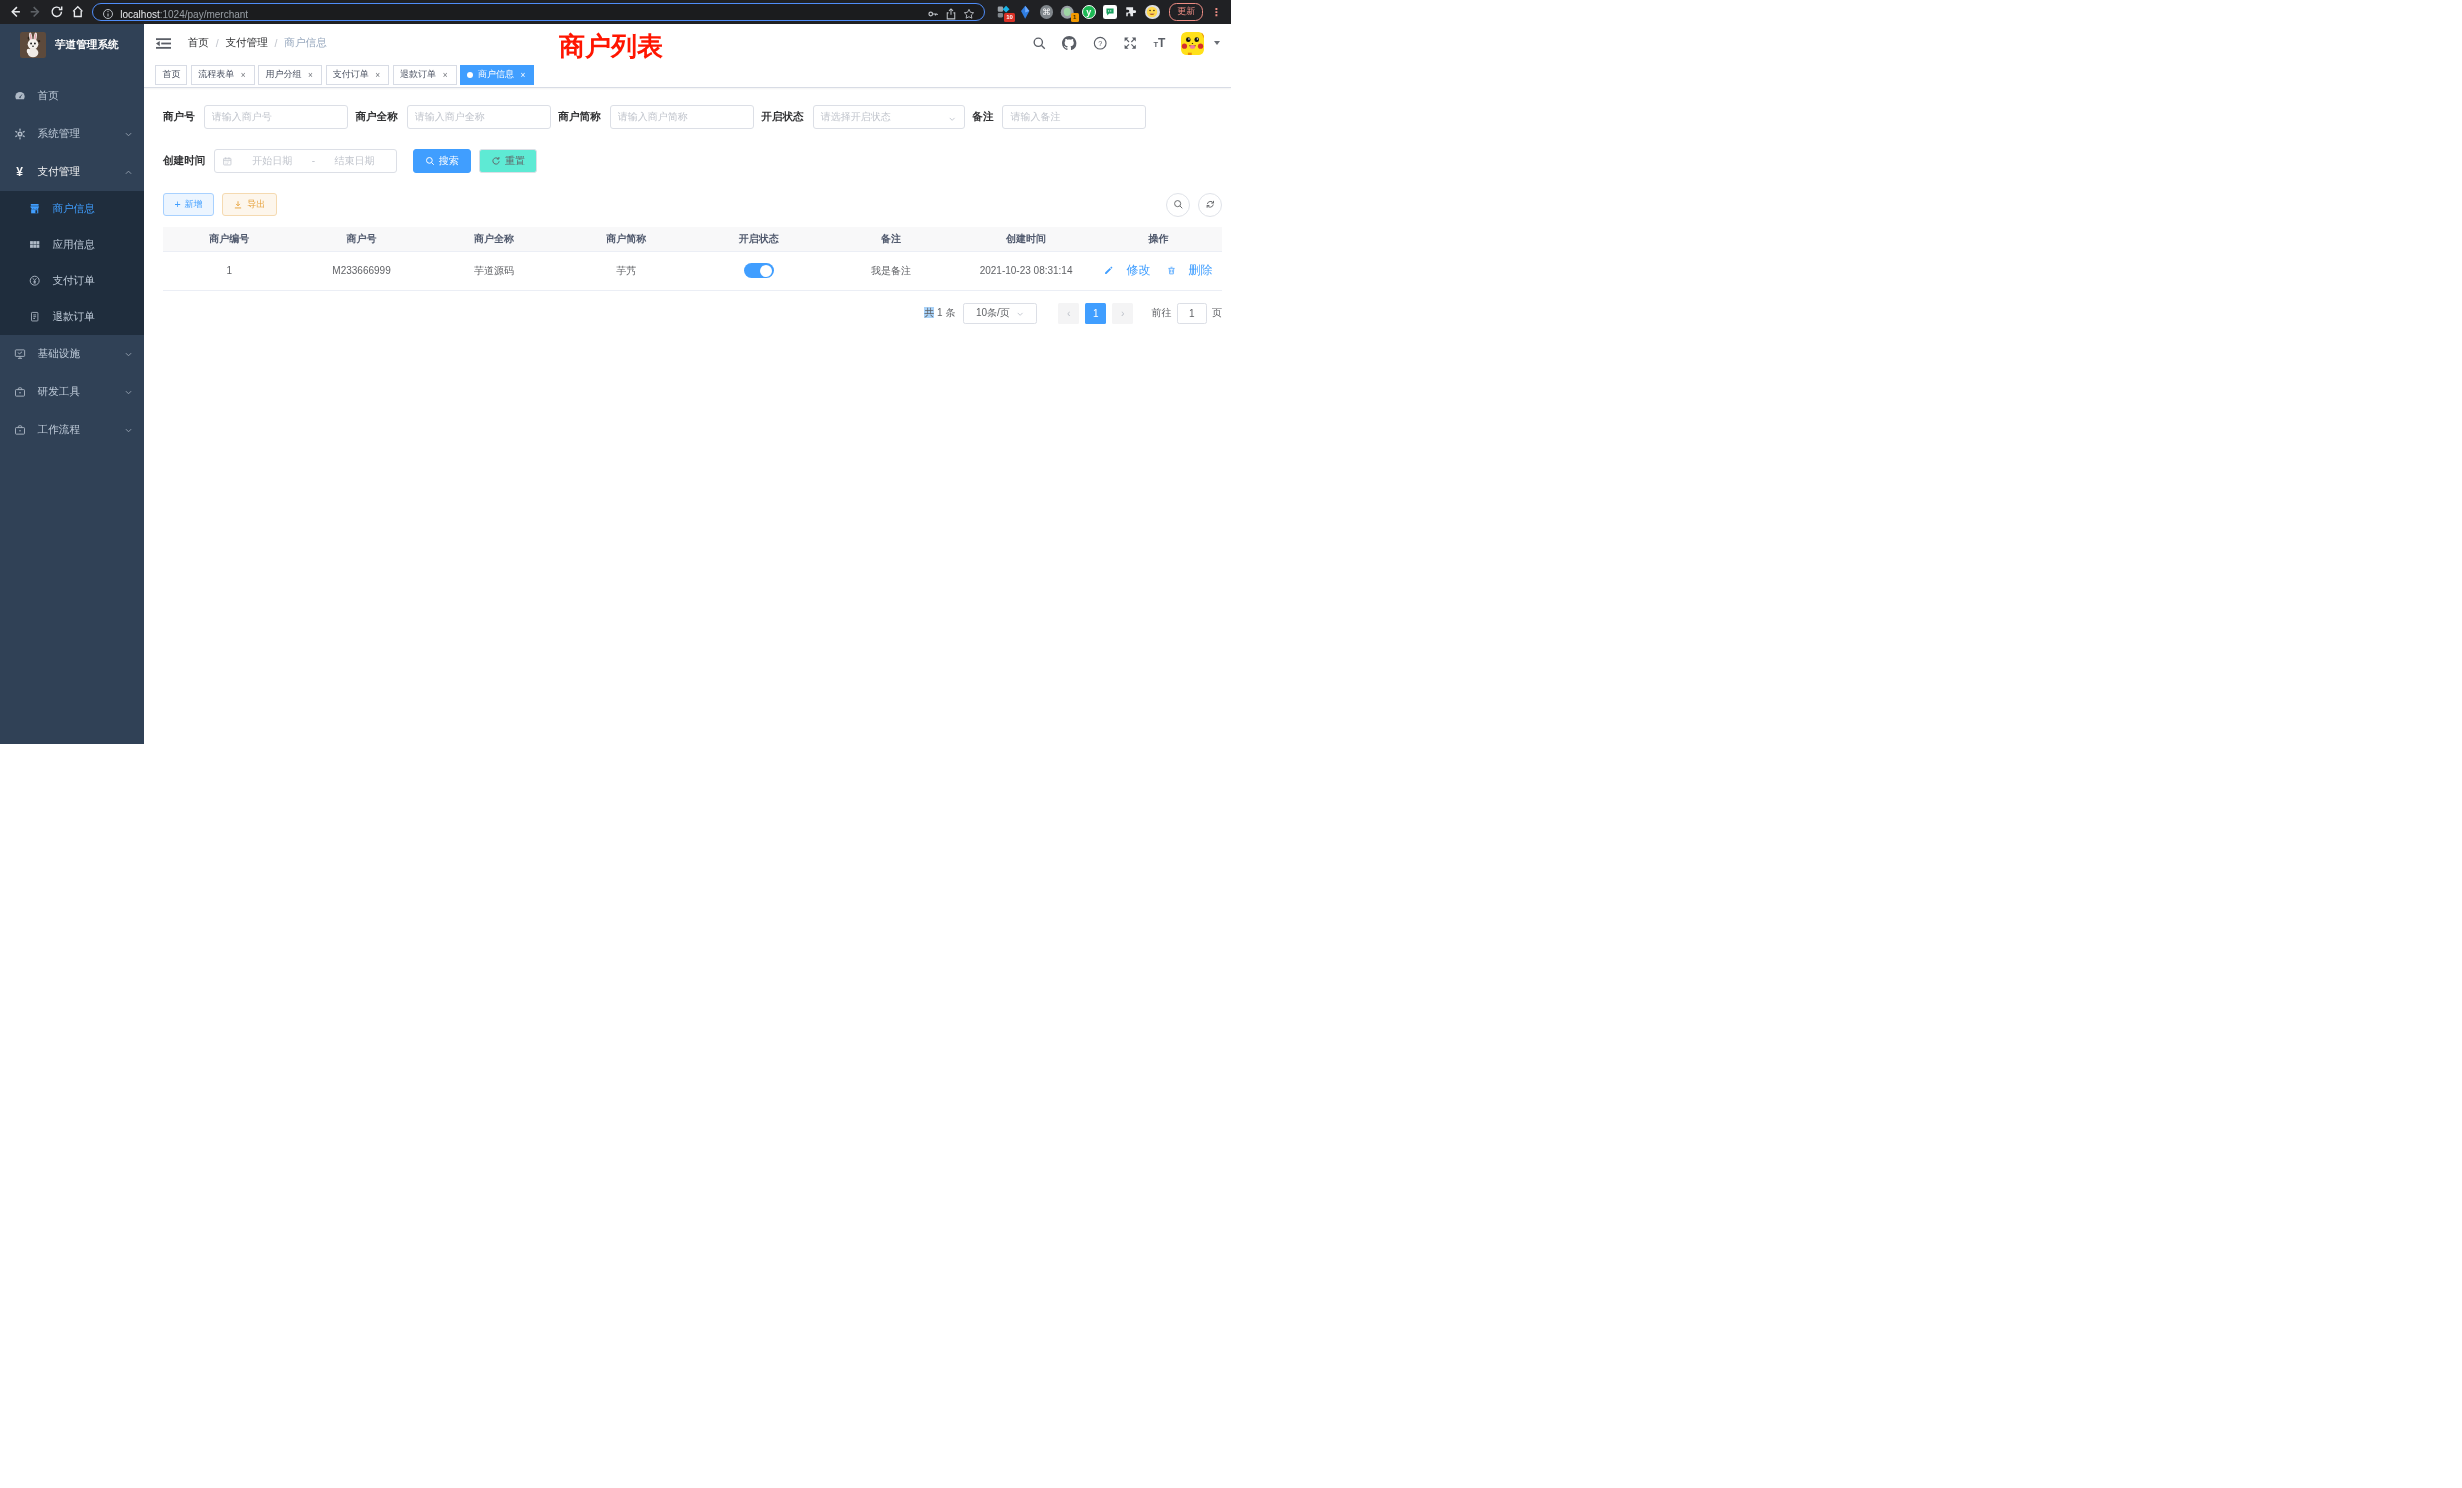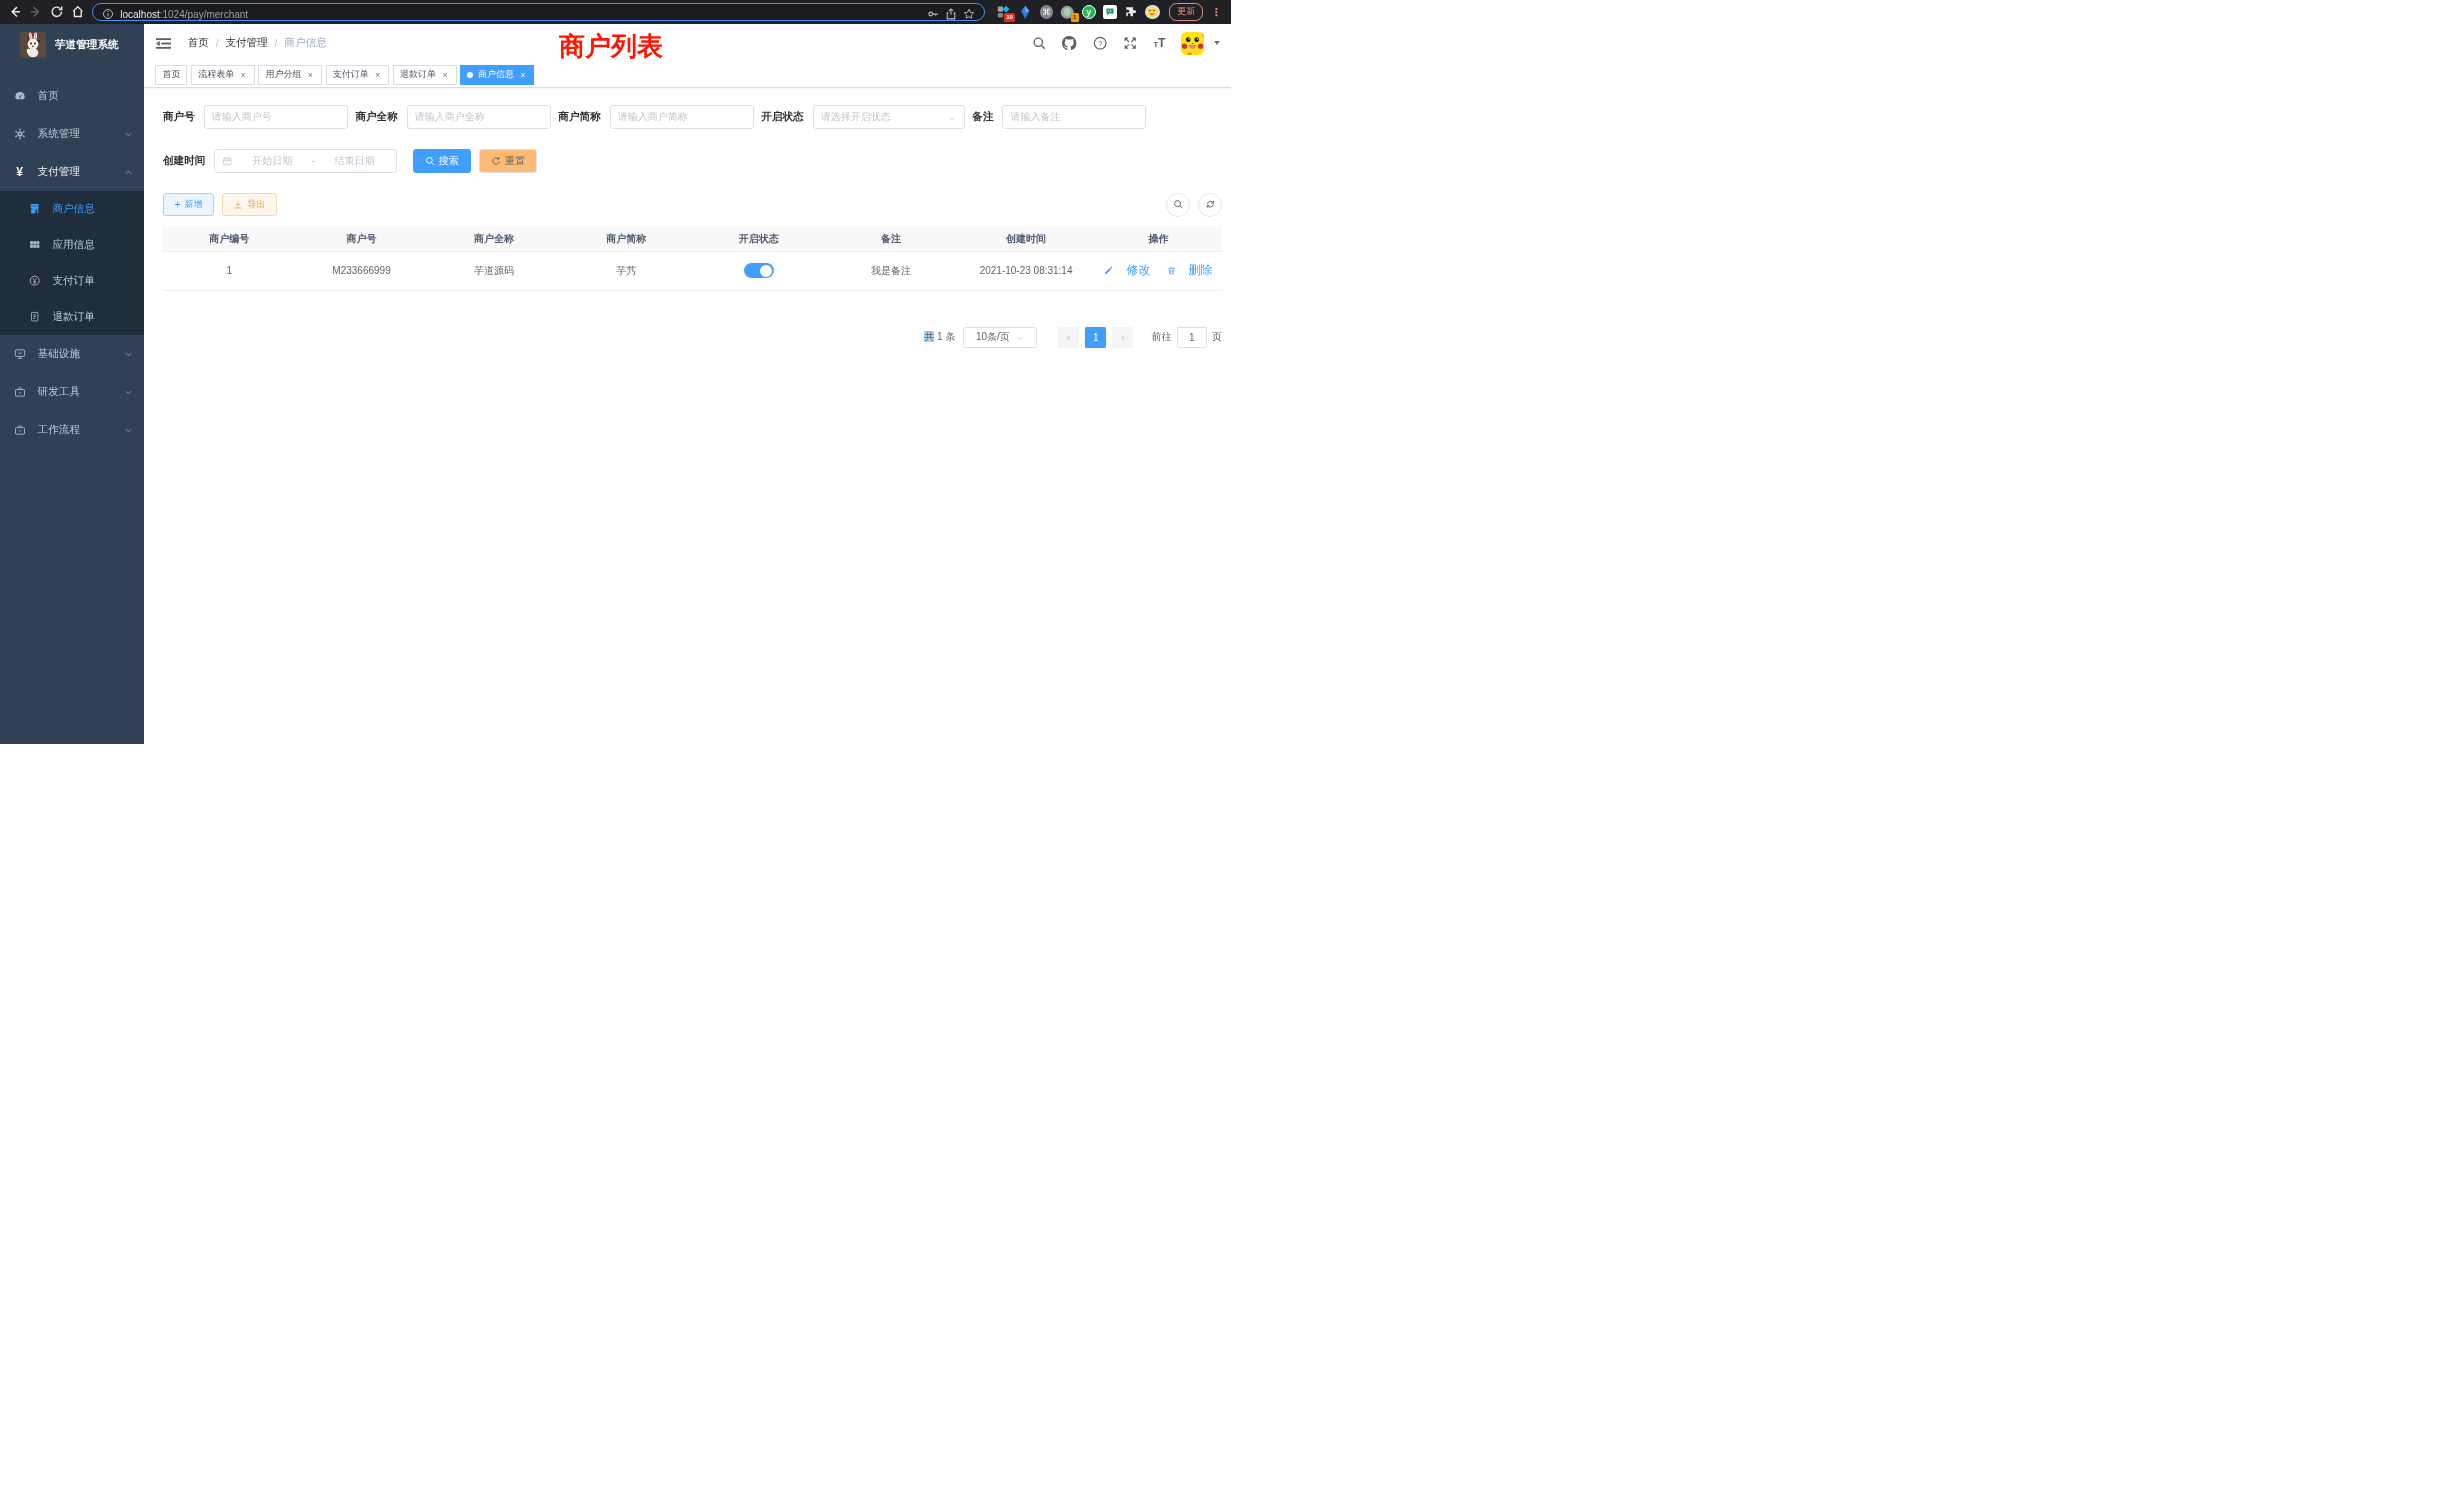--- a/index.html
+++ b/index.html
@@ -86,21 +86,21 @@
   .w190 { width:144px; } .w200 { width:152px; }
   .el-select { position:relative; }
   .el-select .ph { color:#c0c4cc; font-size:10px; flex:1; }
   .sel-caret { width:8.3px; height:8.3px; color:#c0c4cc; }
   .date-range { width:183px; height:24px; border:0.8px solid #dcdfe6; border-radius:3px; display:flex; align-items:center; padding:0 6.8px; gap:4.5px; }
   .date-range .cal { width:10.6px; height:10.6px; color:#c0c4cc; flex-shrink:0; }
   .date-range .dph { color:#c0c4cc; font-size:10px; flex:1; text-align:center; }
   .date-range .dsep { color:#c0c4cc; font-size:10px; }
   .btn { height:24px; border-radius:3px; font-size:10px; display:inline-flex; align-items:center; justify-content:center; gap:3.8px; cursor:pointer; border:0.8px solid transparent; padding:0 11.4px; white-space:nowrap; }
   .btn-primary { background:#409eff; border-color:#409eff; color:#fff; margin-left:7.6px; }
-  .btn-default { background:#fdba74; border-color:#dcdfe6; color:#606266; margin-left:7.6px; }
+  .btn-default { background:#5eead4; border-color:#dcdfe6; color:#606266; margin-left:7.6px; }
   .btn .bic { width:10px; height:10px; display:flex; align-items:center; justify-content:center; }
 
   .toolbar-row { display:flex; align-items:center; margin-bottom:10.6px; }
   .btn-sm { height:23px; padding:0 10.6px; font-size:9px; border-radius:3px; }
   .btn-plain-primary { background:#ecf5ff; border:0.8px solid #a8d1ff; color:#409eff; margin-right:7.6px; }
   .btn-plain-warning { background:#fdf6ec; border:0.8px solid #f5dab1; color:#e6a23c; }
   .plus-g { font-size:10.6px; line-height:1; }
   .circle-btns { margin-left:auto; display:flex; gap:7.6px; }
   .cbtn { width:24px; height:24px; border-radius:50%; border:0.8px solid #e0e3e9; background:#fff; color:#606266;
     display:flex; align-items:center; justify-content:center; cursor:pointer; }
@@ -110,21 +110,21 @@
   table.grid { width:100%; border-collapse:collapse; table-layout:fixed; }
   .grid th { background:#f8f8f9; color:#515a6e; font-size:10px; font-weight:bold; height:24px; text-align:center; border-bottom:0.8px solid #ebeef5;margin-top:36px; }
   .grid td { height:39px; text-align:center; font-size:10px; color:#606266; border-bottom:0.8px solid #ebeef5; }
   .toggle { width:30px; height:15px; border-radius:7.6px; background:#409eff; position:relative; display:inline-block; vertical-align:middle; cursor:pointer; }
   .toggle .knob { position:absolute; top:1.5px; right:1.5px; width:12px; height:12px; border-radius:50%; background:#fff; }
   .link-btn { color:#409eff; font-size:12px; display:inline-flex; align-items:center; gap:13px; cursor:pointer; }
   .link-btn svg { width:9px; height:9px; }
   .act-gap { display:inline-block; width:10.6px; }
 
   
-  .pagination { display:flex; align-items:center; justify-content:flex-end; margin-top:36px; gap:7.6px; font-size:10px; color:#606266; }
+  .pagination { display:flex; align-items:center; justify-content:flex-end; margin-top:12px; gap:7.6px; font-size:10px; color:#606266; }
   .total-txt .hl { background:#a9d2f8; }
   .psize { width:74px; height:21px; border:0.8px solid #dcdfe6; border-radius:2.3px; display:flex; align-items:center; justify-content:center; gap:6px; color:#606266; cursor:pointer; }
   .pg-group { display:flex; align-items:center; gap:6px; margin-left:13.6px; }
   .pg-btn { width:21px; height:21px; border-radius:1.5px; background:#f4f4f5; color:#c0c4cc; display:flex; align-items:center; justify-content:center; font-size:10.6px; cursor:pointer; }
   .pg-num { width:21px; height:21px; border-radius:1.5px; background:#409eff; color:#fff; display:flex; align-items:center; justify-content:center; font-size:10px; cursor:pointer; }
   .goto { display:flex; align-items:center; gap:5.3px; margin-left:10.6px; }
   .goto input { width:30px; height:21px; border:0.8px solid #dcdfe6; border-radius:2.3px; text-align:center; font-size:10px; color:#606266; outline:none; font-family:inherit; }
 </style>
 </head>
 <body>

